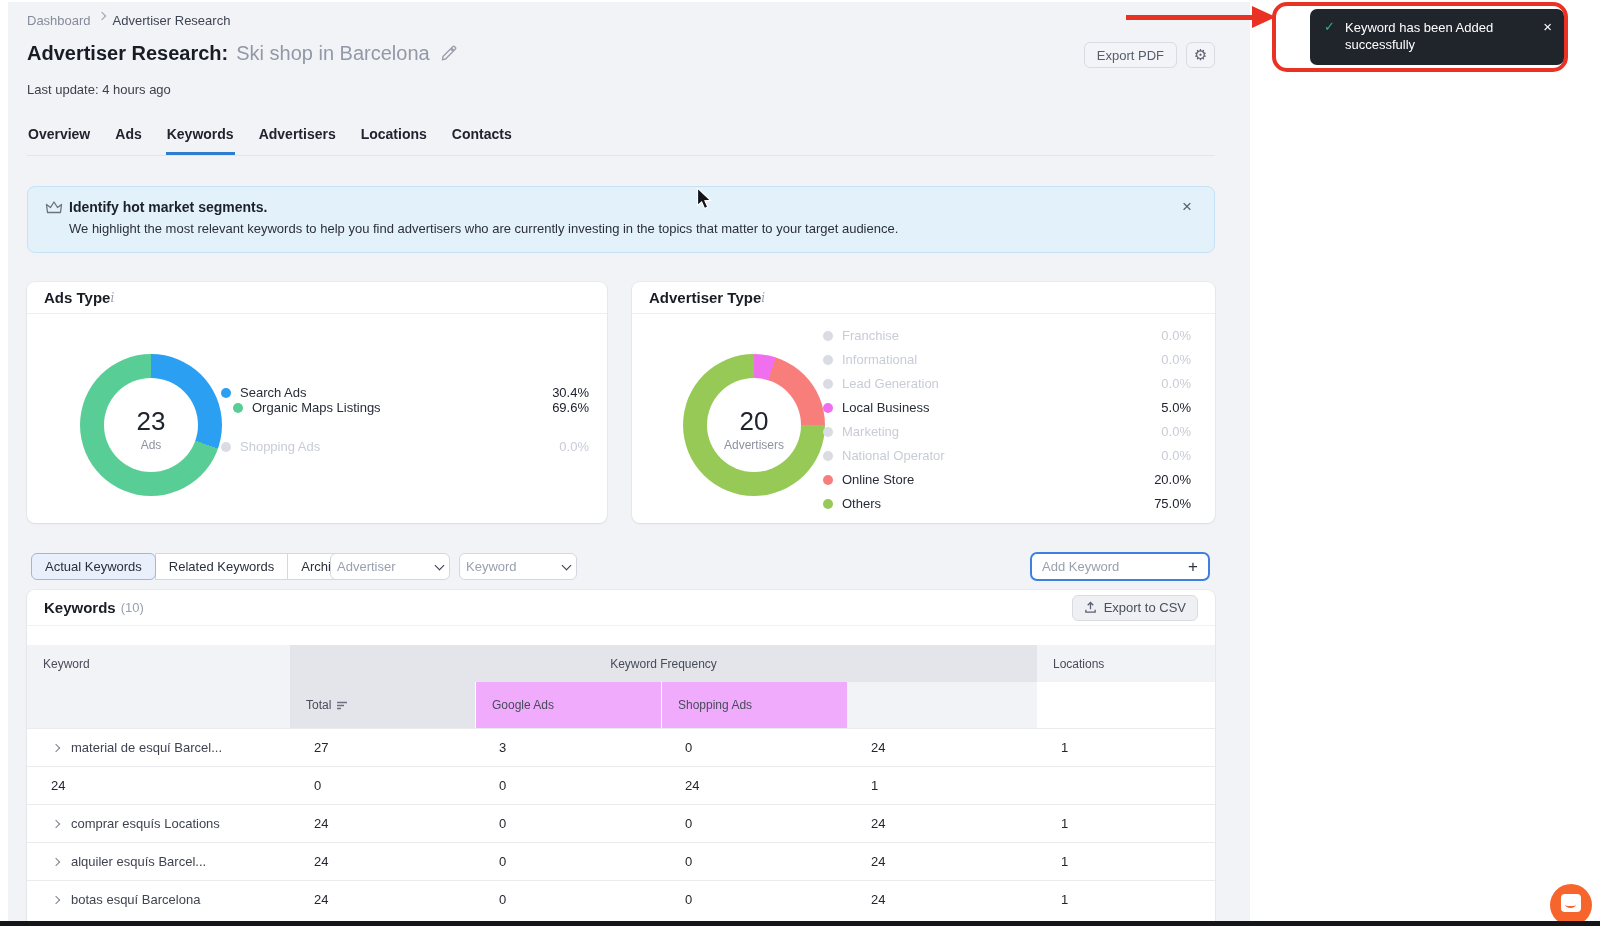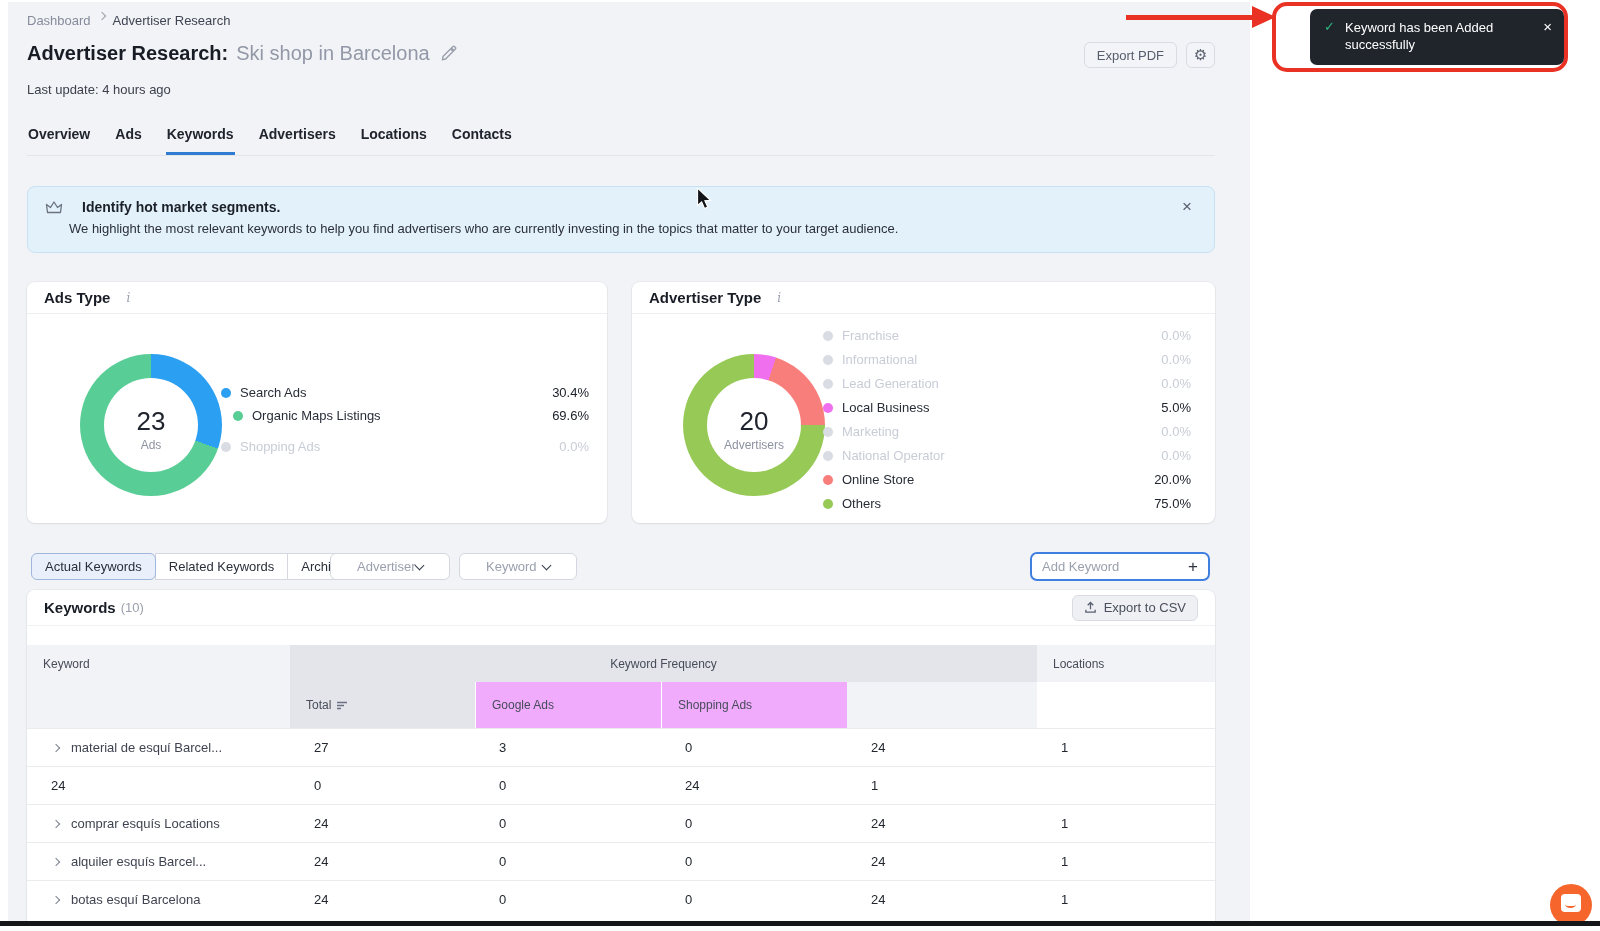--- a/index.html
+++ b/index.html
@@ -29,29 +29,29 @@
   .last-update { position:absolute; left:0; top:82px; font-size:13px; color:#3c414d; }
 
   
   .tabs { position:absolute; left:0; top:126px; width:100%; display:flex; gap:23px; border-bottom:1px solid #E3E5EA; }
   .tab { font-size:14px; font-weight:600; color:#20242e; padding:0 1px 10px 1px; border-bottom:3px solid transparent; }
   .tab.active { border-bottom-color:#2E7DD1; }
 
   
   .banner { position:absolute; left:0; top:186px; width:1188px; height:67px; background:#E3F1FA; border:1px solid #C7E2F4; border-radius:8px; }
   .banner-icon { position:absolute; left:17px; top:13px; }
-  .banner-title { position:absolute; left:41px; top:12px; font-size:14px; font-weight:bold; color:#1b2029;margin-left:13px; }
+  .banner-title { position:absolute; left:41px; top:12px; font-size:14px; font-weight:bold; color:#1b2029; }
   .banner-desc { position:absolute; left:41px; top:34px; font-size:13px; color:#2b303b; }
   .banner-close { position:absolute; right:22px; top:10px; font-size:17px; color:#596070; }
 
   
   .card { position:absolute; background:#fff; border-radius:8px; box-shadow:0 1px 2px rgba(40,45,60,.08), 0 0 0 1px rgba(40,45,60,.04); }
   .card-ads { left:0; top:282px; width:580px; height:241px; }
   .card-adv { left:605px; top:282px; width:583px; height:241px; }
-  .card-head { height:32px; border-bottom:1px solid #ECEEF2; display:flex; align-items:center; padding:0 17px; gap:16px; }
+  .card-head { height:32px; border-bottom:1px solid #ECEEF2; display:flex; align-items:center; padding:0 17px; gap:0; }
   .card-title { font-size:15px; font-weight:bold; color:#181c25; }
   .info-i { font-family:"DejaVu Serif",serif; font-style:italic; font-size:12px; color:#9aa0ae; }
 
   .donut { position:absolute; border-radius:50%; }
   .donut::after { content:""; position:absolute; left:24px; top:24px; right:24px; bottom:24px; background:#fff; border-radius:50%; }
   .donut-center { position:absolute; text-align:center; z-index:2; }
   .donut-center .val { font-size:26px; color:#20242e; }
   .donut-center .lbl { font-size:12px; color:#8c92a0; margin-top:1px; }
 
   .legend-row { position:absolute; display:flex; align-items:center; font-size:13px; color:#282d38; }
@@ -59,21 +59,21 @@
   .legend-pct { position:absolute; right:0; font-size:13px; color:#20242e; }
   .legend-row.muted, .legend-row.muted .legend-pct { color:#c8ccd6; }
 
   
   .filters { position:absolute; left:0; top:553px; width:1188px; height:28px; }
   .seg-group { position:absolute; left:4px; top:0; display:flex; }
   .seg { height:27px; padding:0 13px; display:flex; align-items:center; font-size:13px; color:#2a2f3a; background:#fff; border:1px solid #D4D7DF; margin-left:-1px; }
   .seg:first-child { margin-left:0; border-radius:6px 0 0 6px; }
   .seg:last-child { border-radius:0 6px 6px 0; }
   .seg.active { background:#EAF0FB; border-color:#9FB7DC; position:relative; z-index:1; border-radius:6px; }
-  .dropdown { position:absolute; top:0; height:27px; background:#fff; border:1px solid #D4D7DF; border-radius:6px; font-size:13px; color:#9aa0ad; display:flex; align-items:center; justify-content:space-between; padding:0 26px; }
+  .dropdown { position:absolute; top:0; height:27px; background:#fff; border:1px solid #D4D7DF; border-radius:6px; font-size:13px; color:#9aa0ad; display:flex; align-items:center; justify-content:space-between; padding:0 6px; }
   .dd-advertiser { left:303px; width:120px; }
   .dd-keyword { left:432px; width:118px; }
   .dd-chev { width:7px; height:7px; border-right:1.7px solid #333846; border-bottom:1.7px solid #333846; transform:rotate(45deg); margin-top:-3px; }
   .add-keyword { position:absolute; left:1003px; top:-1px; width:180px; height:29px; background:#fff; border:2px solid #3E7FE0; border-radius:7px; display:flex; align-items:center; justify-content:space-between; padding:0 10px; }
   .add-keyword .ph { font-size:13px; color:#9aa0ad; }
   .add-keyword .plus { font-size:17px; color:#30353f; }
 
   
   .table-card { left:0; top:590px; width:1188px; height:332px; overflow:hidden; border-radius:8px 8px 0 0; }
   .table-head { height:36px; display:flex; align-items:center; padding:0 17px; border-bottom:1px solid #EFF1F4; }
@@ -169,21 +169,21 @@
     <div class="donut" style="left: 53px; top: 72px; width: 142px; height: 142px; background: conic-gradient(rgb(43, 159, 242) 0%, rgb(43, 159, 242) 30.4%, rgb(89, 205, 150) 30.4%, rgb(89, 205, 150) 100%);"></div>
     <div class="donut-center" style="left:53px; top:124px; width:142px;">
       <div class="val">23</div>
       <div class="lbl">Ads</div>
     </div>
     <div class="legend-row" style="left:194px; top:103px; width:368px;">
       <span class="legend-dot" style="background: rgb(43, 159, 242);"></span>
       <span>Search Ads</span>
       <span class="legend-pct">30.4%</span>
     </div>
-    <div class="legend-row" style="left:194px; top:126px; width:368px;padding-left:12px;">
+    <div class="legend-row" style="left:194px; top:118px; width:368px;padding-left:12px;">
       <span class="legend-dot" style="background: rgb(89, 205, 150);"></span>
       <span>Organic Maps Listings</span>
       <span class="legend-pct">69.6%</span>
     </div>
     <div class="legend-row muted" style="left:194px; top:157px; width:368px;">
       <span class="legend-dot" style="background: rgb(217, 220, 227);"></span>
       <span>Shopping Ads</span>
       <span class="legend-pct">0.0%</span>
     </div>
   </div>

